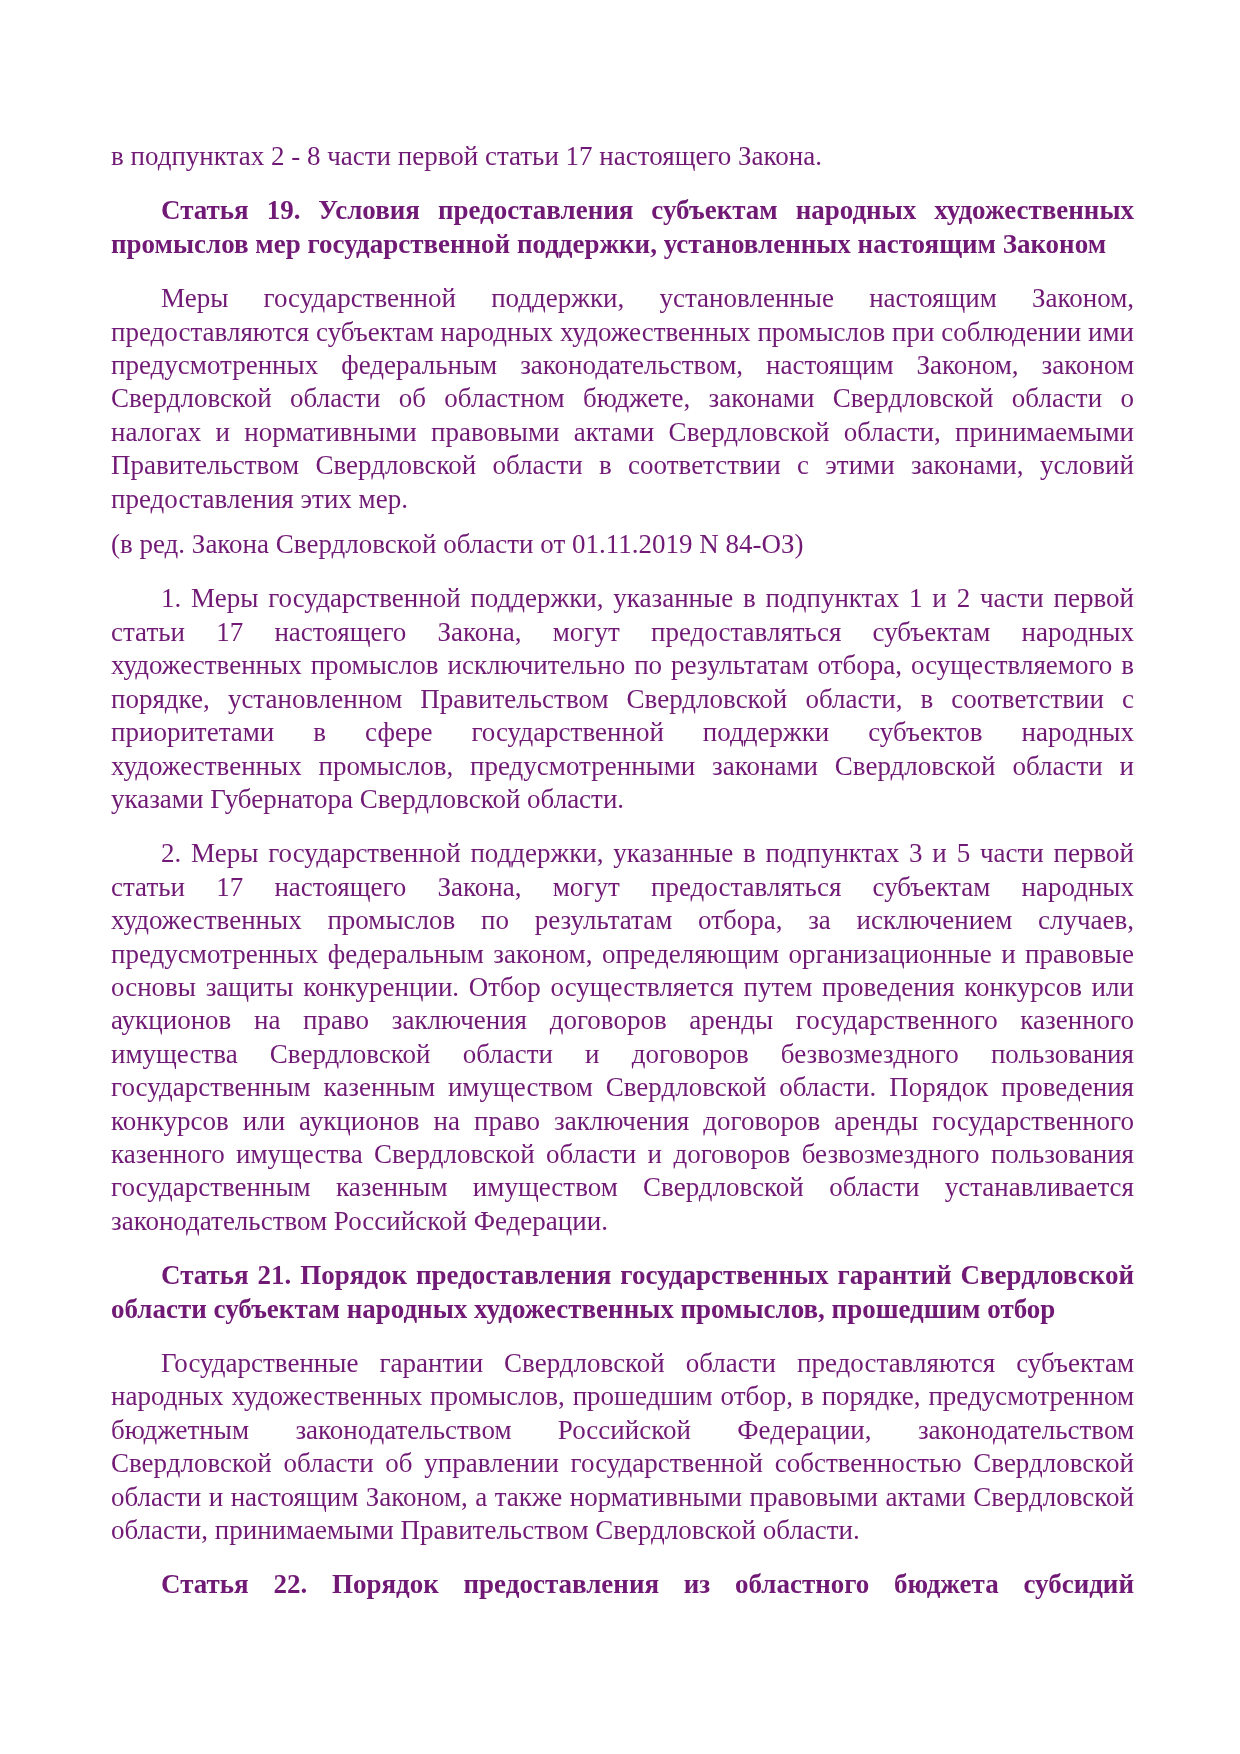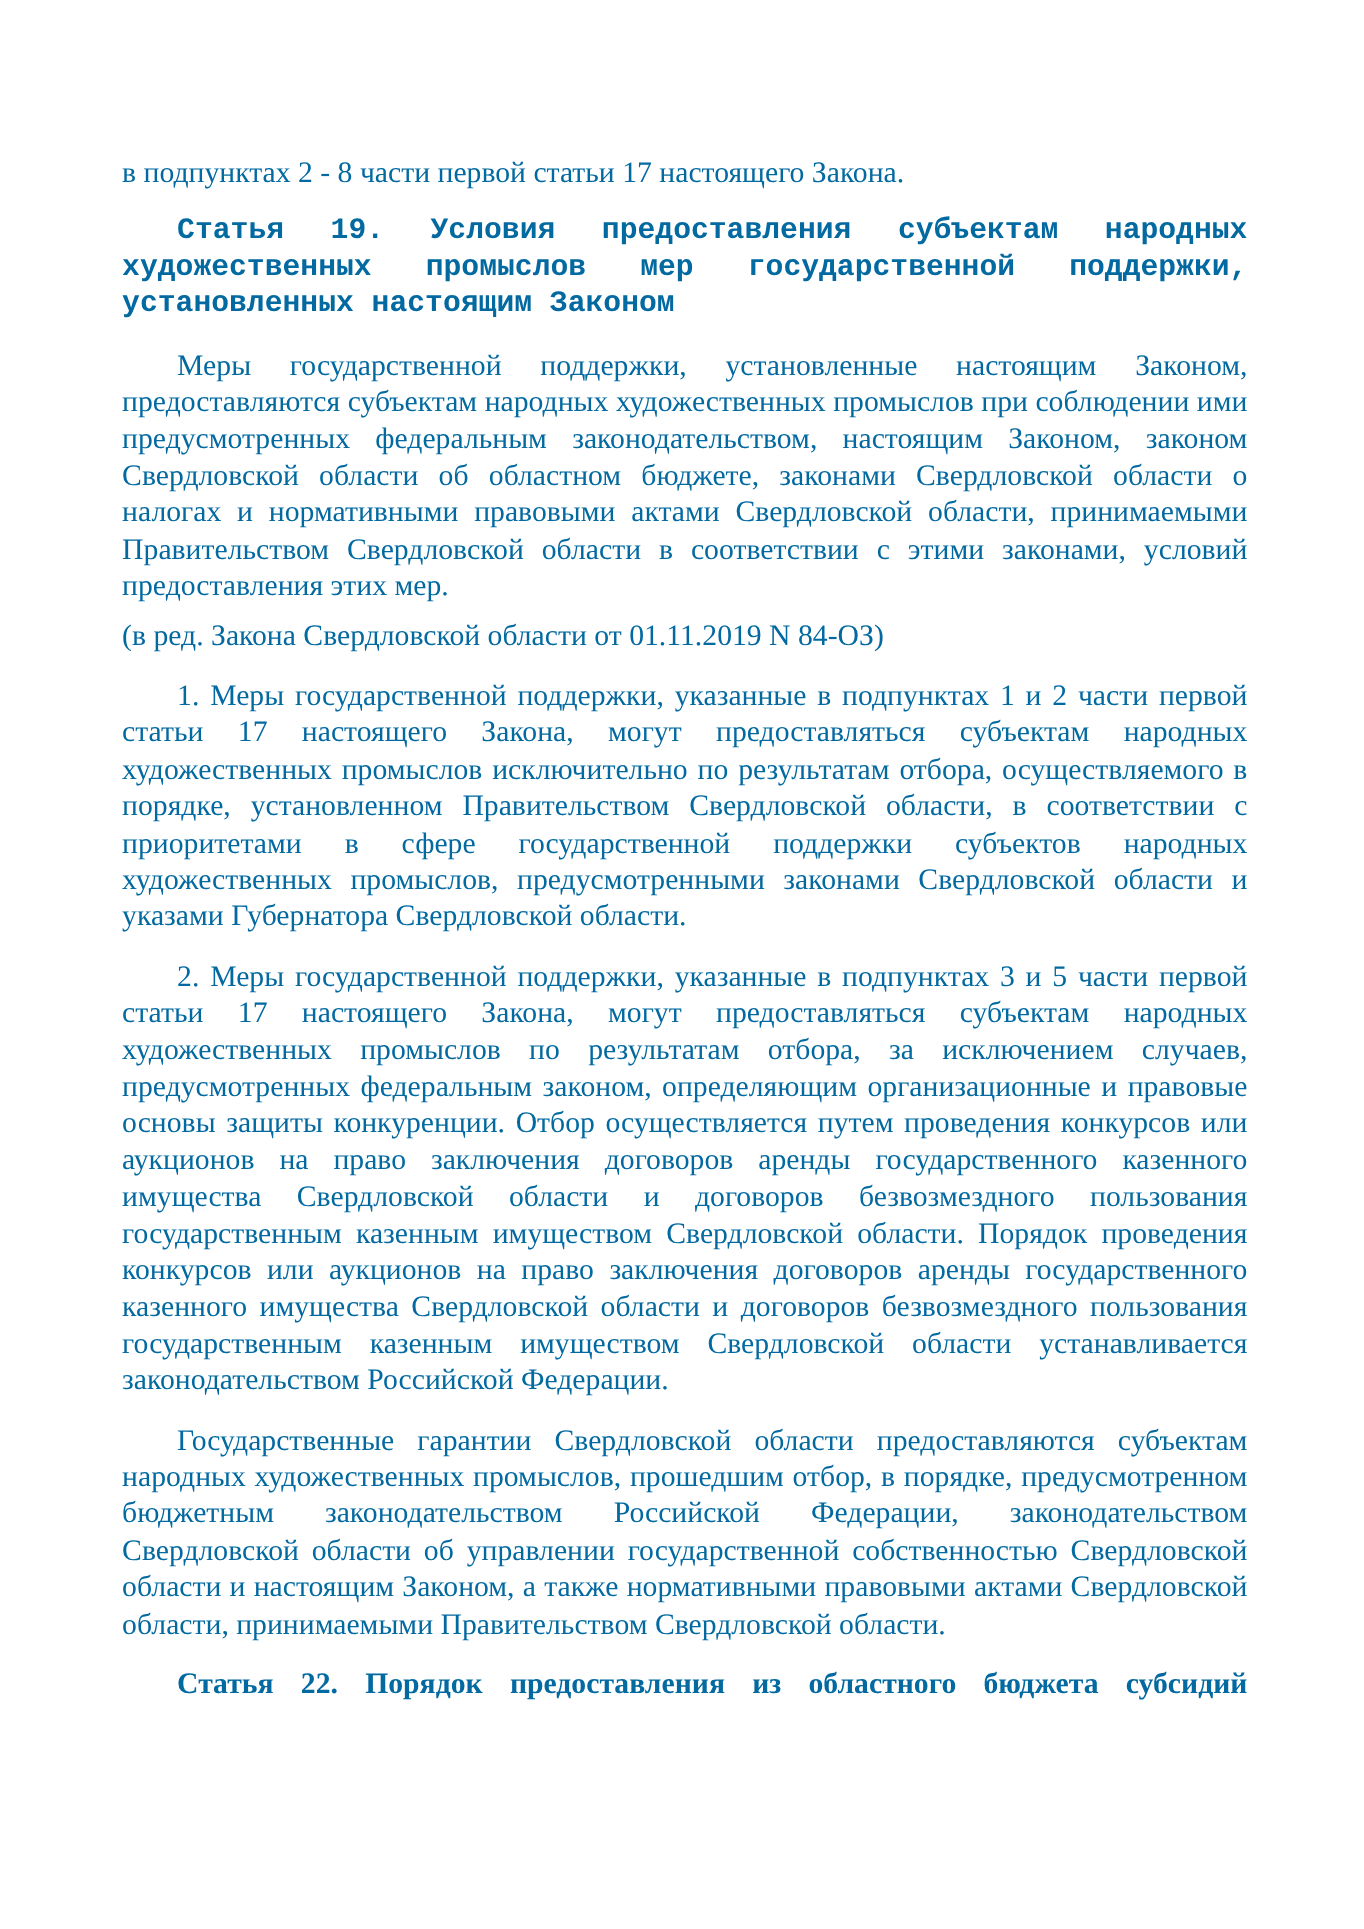--- a/index.html
+++ b/index.html
@@ -6,40 +6,39 @@
     margin: 0;
     padding: 0;
     background: #ffffff;
   }
   .page {
     position: relative;
     width: 1228px;
     height: 1754px;
     margin: 0 auto;
     background: #ffffff;
-    color: #0369a1;
+    color: #701a75;
     box-sizing: border-box;
     padding: 140px 100px 60px 105px;
     font-family: "Liberation Serif", "DejaVu Serif", serif;
     font-size: 27px;
     line-height: 33.4px;
     overflow: hidden;
   }
   .block {
     text-align: justify;
     margin: 0 0 21px 0;
   }
   .continuation {
     text-indent: 0;
   }
   .heading {
     font-weight: bold;
     text-indent: 50px;
     margin-top: 0;
-    font-family: Liberation Mono, monospace;
   }
   .paragraph {
     text-indent: 50px;
   }
   .no-gap {
     margin-bottom: 12px;
   }
   .note {
     text-indent: 0;
     text-align: left;
@@ -62,18 +61,19 @@
 
   <p class="block paragraph no-gap">Меры государственной поддержки, установленные настоящим Законом, предоставляются субъектам народных художественных промыслов при соблюдении ими предусмотренных федеральным законодательством, настоящим Законом, законом Свердловской области об областном бюджете, законами Свердловской области о налогах и нормативными правовыми актами Свердловской области, принимаемыми Правительством Свердловской области в соответствии с этими законами, условий предоставления этих мер.</p>
 
   <p class="block note">(в ред. Закона Свердловской области от 01.11.2019 N 84-ОЗ)</p>
 
 
   <p class="block paragraph">1. Меры государственной поддержки, указанные в подпунктах 1 и 2 части первой статьи 17 настоящего Закона, могут предоставляться субъектам народных художественных промыслов исключительно по результатам отбора, осуществляемого в порядке, установленном Правительством Свердловской области, в соответствии с приоритетами в сфере государственной поддержки субъектов народных художественных промыслов, предусмотренными законами Свердловской области и указами Губернатора Свердловской области.</p>
 
   <p class="block paragraph">2. Меры государственной поддержки, указанные в подпунктах 3 и 5 части первой статьи 17 настоящего Закона, могут предоставляться субъектам народных художественных промыслов по результатам отбора, за исключением случаев, предусмотренных федеральным законом, определяющим организационные и правовые основы защиты конкуренции. Отбор осуществляется путем проведения конкурсов или аукционов на право заключения договоров аренды государственного казенного имущества Свердловской области и договоров безвозмездного пользования государственным казенным имуществом Свердловской области. Порядок проведения конкурсов или аукционов на право заключения договоров аренды государственного казенного имущества Свердловской области и договоров безвозмездного пользования государственным казенным имуществом Свердловской области устанавливается законодательством Российской Федерации.</p>
 
+  <p class="block heading">Статья 21. Порядок предоставления государственных гарантий Свердловской области субъектам народных художественных промыслов, прошедшим отбор</p>
 
   <p class="block paragraph">Государственные гарантии Свердловской области предоставляются субъектам народных художественных промыслов, прошедшим отбор, в порядке, предусмотренном бюджетным законодательством Российской Федерации, законодательством Свердловской области об управлении государственной собственностью Свердловской области и настоящим Законом, а также нормативными правовыми актами Свердловской области, принимаемыми Правительством Свердловской области.</p>
 
   <p class="block heading-partial">Статья 22. Порядок предоставления из областного бюджета субсидий</p>
 
 </div>
 
 </body></html>

